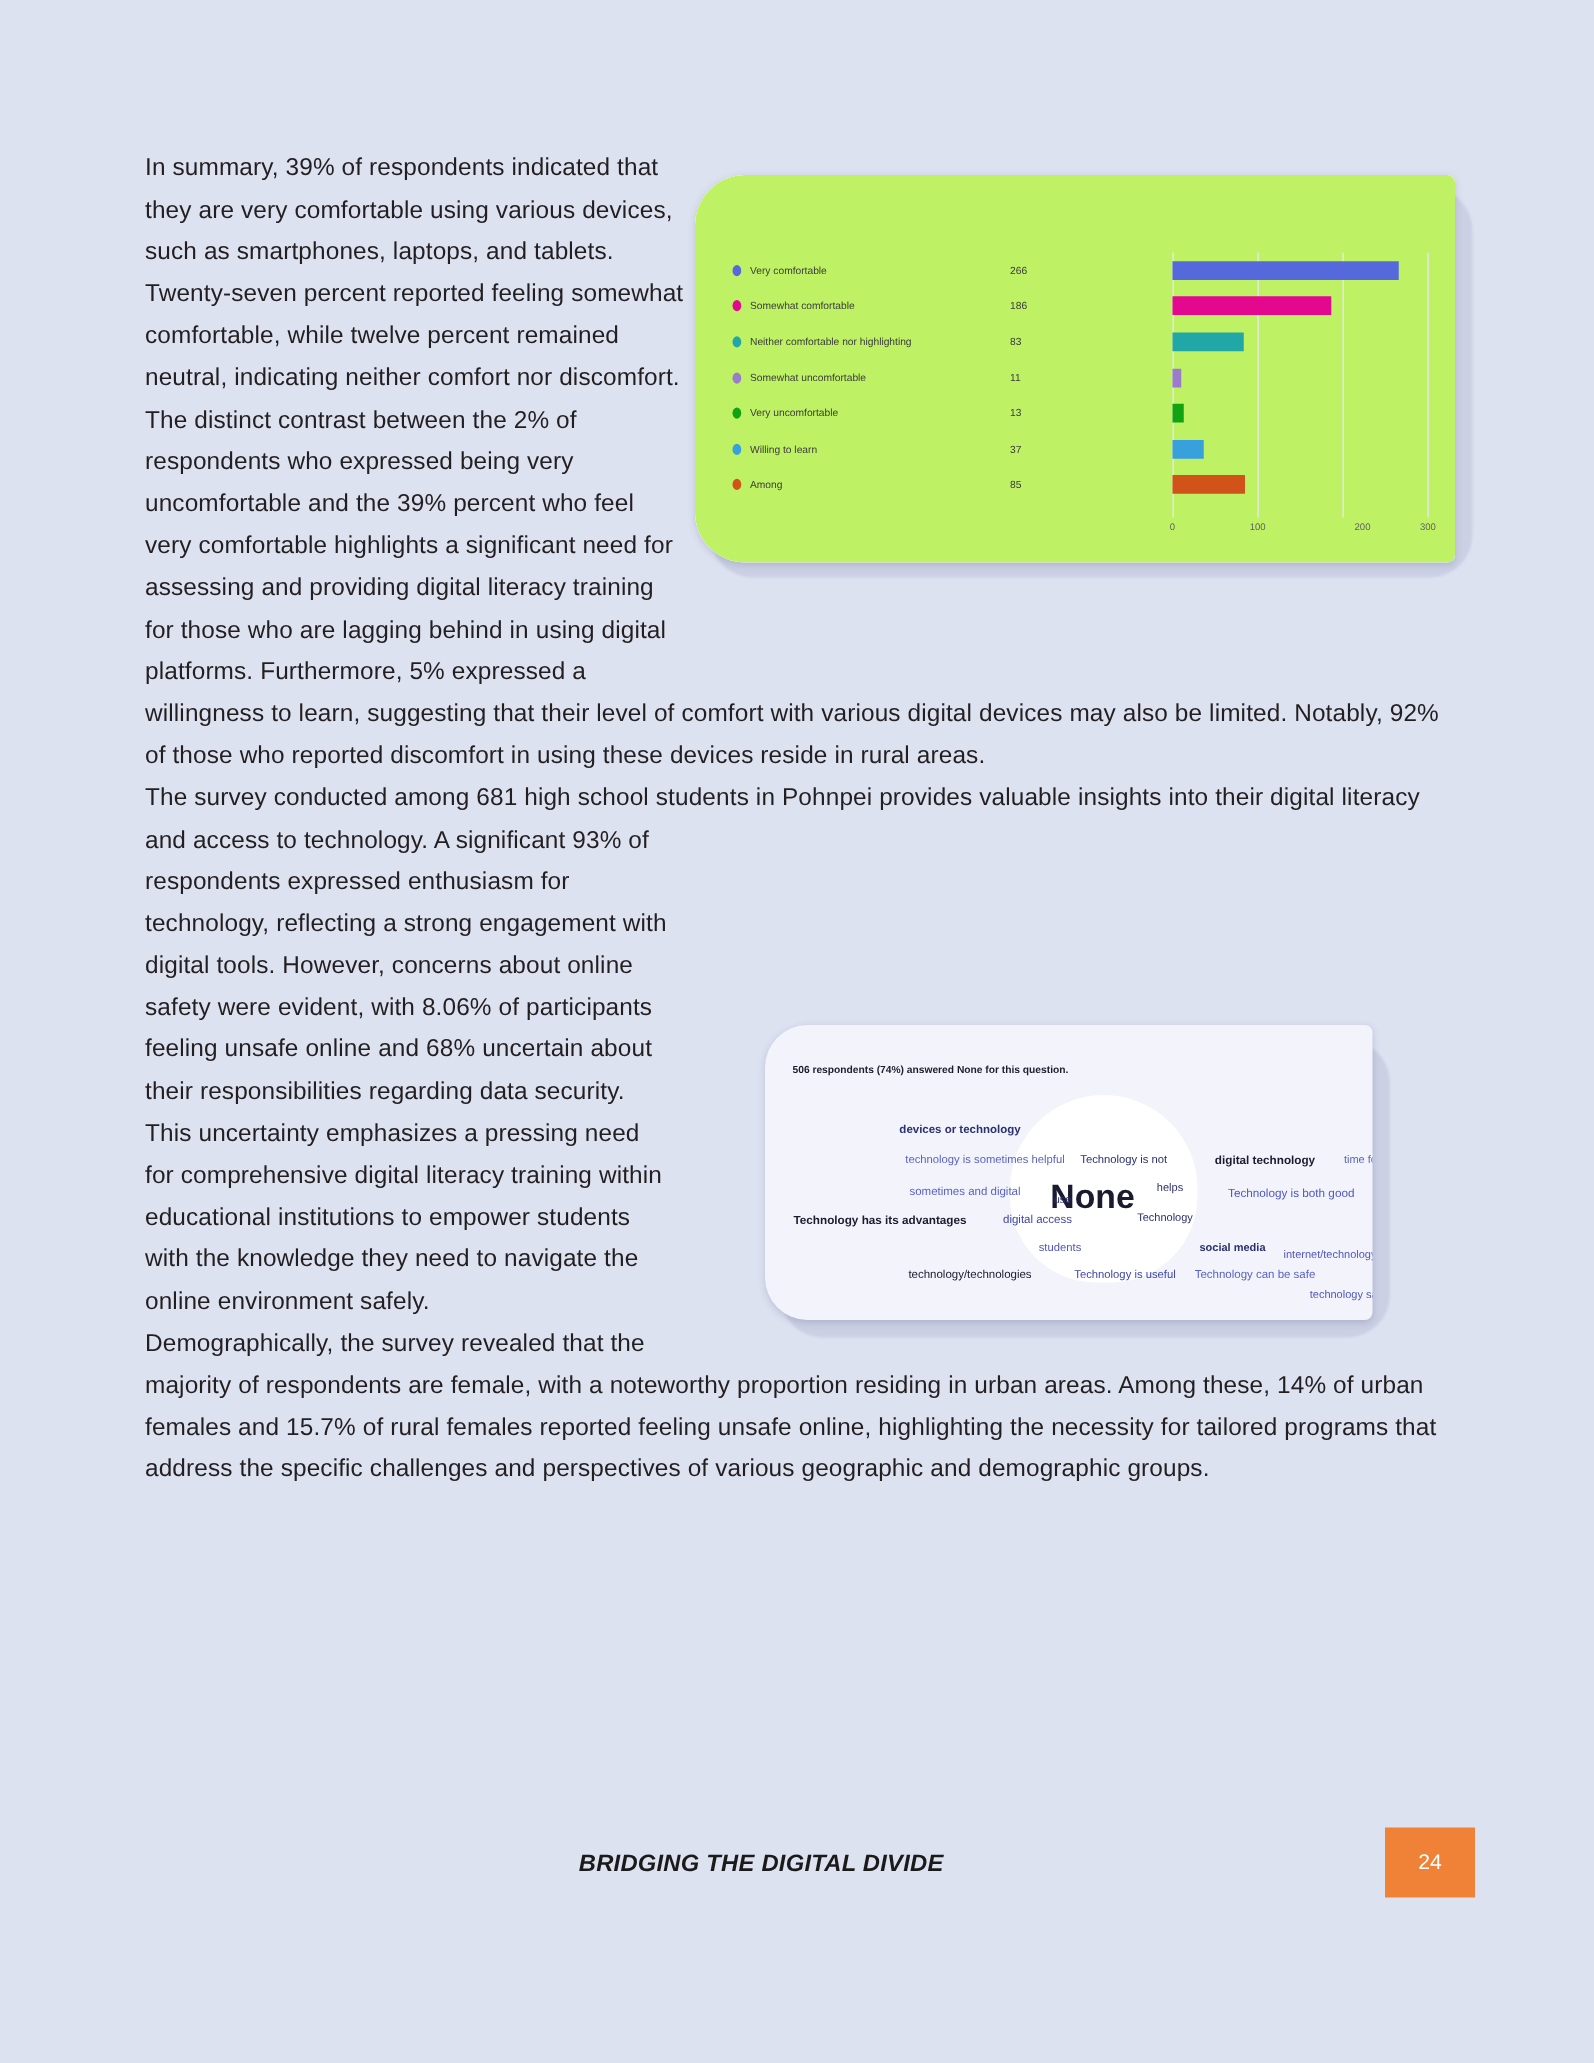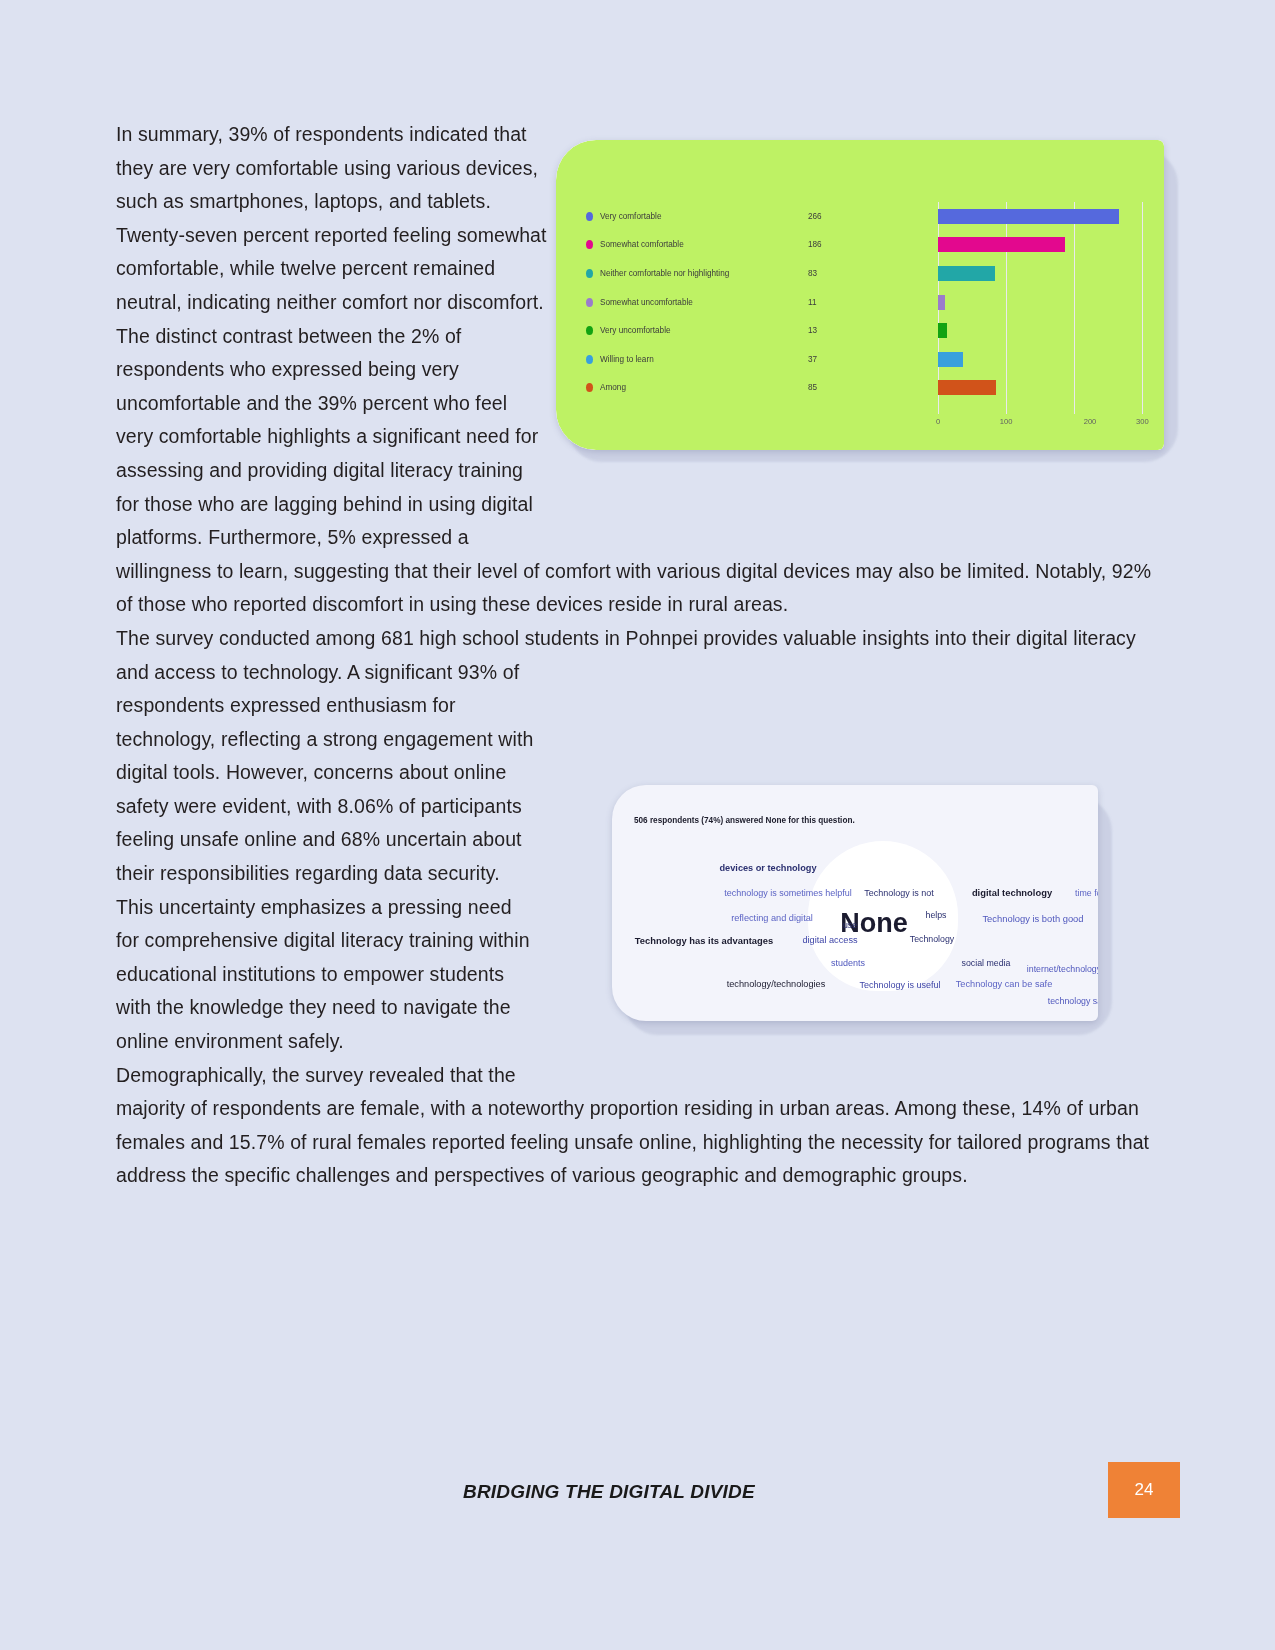--- a/index.html
+++ b/index.html
@@ -186,21 +186,21 @@
   }
   .bar {
     height: 15px;
     border-radius: 0;
   }
 
   
   .figure2 {
     position: absolute;
     left: 612px;
-    top: 785px;
+    top: 820px;
     width: 500px;
     height: 250px;
     padding-left: 30px;
   }
   .fig2-shadow {
     position: absolute;
     left: 12px;
     top: 12px;
     width: 488px;
     height: 238px;
@@ -390,29 +390,29 @@
       <div class="wc-note">506 respondents (74%) answered None for this question.</div>
       <div class="wc-canvas">
         <div class="wc-blob"></div>
         <div id="wc-words" style="position:absolute;inset:0;">
             <div class="wc-word" style="left: 262px; top: 96px; font-size: 27px; color: rgb(27, 27, 47); font-weight: 700;">None</div>
             <div class="wc-word" style="left: 156px; top: 42px; font-size: 9.2px; color: rgb(43, 48, 112); font-weight: 600;">devices or technology</div>
             <div class="wc-word" style="left: 176px; top: 66px; font-size: 9px; color: rgb(91, 99, 196); font-weight: 400;">technology is sometimes helpful</div>
             <div class="wc-word" style="left: 287px; top: 66px; font-size: 9px; color: rgb(43, 48, 112); font-weight: 400;">Technology is not</div>
             <div class="wc-word" style="left: 400px; top: 66px; font-size: 9.4px; color: rgb(27, 27, 47); font-weight: 700;">digital technology</div>
             <div class="wc-word" style="left: 512px; top: 66px; font-size: 8.8px; color: rgb(91, 99, 196); font-weight: 400;">time for using technology</div>
-            <div class="wc-word" style="left: 160px; top: 92px; font-size: 9.2px; color: rgb(91, 99, 196); font-weight: 400;">reflecting and digital</div>
+            <div class="wc-word" style="left: 160px; top: 92px; font-size: 9.2px; color: rgb(91, 99, 196); font-weight: 400;">sometimes and digital</div>
             <div class="wc-word" style="left: 324px; top: 88px; font-size: 8.8px; color: rgb(43, 48, 112); font-weight: 400;">helps</div>
             <div class="wc-word" style="left: 421px; top: 92px; font-size: 9.4px; color: rgb(79, 87, 189); font-weight: 400;">Technology is both good</div>
             <div class="wc-word" style="left: 92px; top: 114px; font-size: 9.4px; color: rgb(27, 27, 47); font-weight: 600;">Technology has its advantages</div>
             <div class="wc-word" style="left: 218px; top: 114px; font-size: 9.2px; color: rgb(63, 70, 168); font-weight: 400;">digital access</div>
             <div class="wc-word" style="left: 238px; top: 98px; font-size: 8.8px; color: rgb(43, 48, 112); font-weight: 400;">use</div>
             <div class="wc-word" style="left: 320px; top: 112px; font-size: 8.8px; color: rgb(43, 48, 112); font-weight: 400;">Technology</div>
             <div class="wc-word" style="left: 236px; top: 136px; font-size: 9px; color: rgb(79, 87, 189); font-weight: 400;">students</div>
-            <div class="wc-word" style="left: 374px; top: 136px; font-size: 8.8px; color: rgb(43, 48, 112); font-weight: 400;">social media</div>
+            <div class="wc-word" style="left: 374px; top: 136px; font-size: 8.8px; color: rgb(43, 48, 112); font-weight: 700;">social media</div>
             <div class="wc-word" style="left: 452px; top: 142px; font-size: 8.8px; color: rgb(79, 87, 189); font-weight: 400;">internet/technology</div>
             <div class="wc-word" style="left: 164px; top: 158px; font-size: 9.2px; color: rgb(27, 27, 47); font-weight: 400;">technology/technologies</div>
             <div class="wc-word" style="left: 288px; top: 158px; font-size: 9px; color: rgb(63, 70, 168); font-weight: 400;">Technology is useful</div>
             <div class="wc-word" style="left: 392px; top: 158px; font-size: 9.2px; color: rgb(91, 99, 196); font-weight: 400;">Technology can be safe</div>
             <div class="wc-word" style="left: 470px; top: 174px; font-size: 8.8px; color: rgb(79, 87, 189); font-weight: 400;">technology safety</div>
           </div>
       </div>
     </div>
   </div>
 

